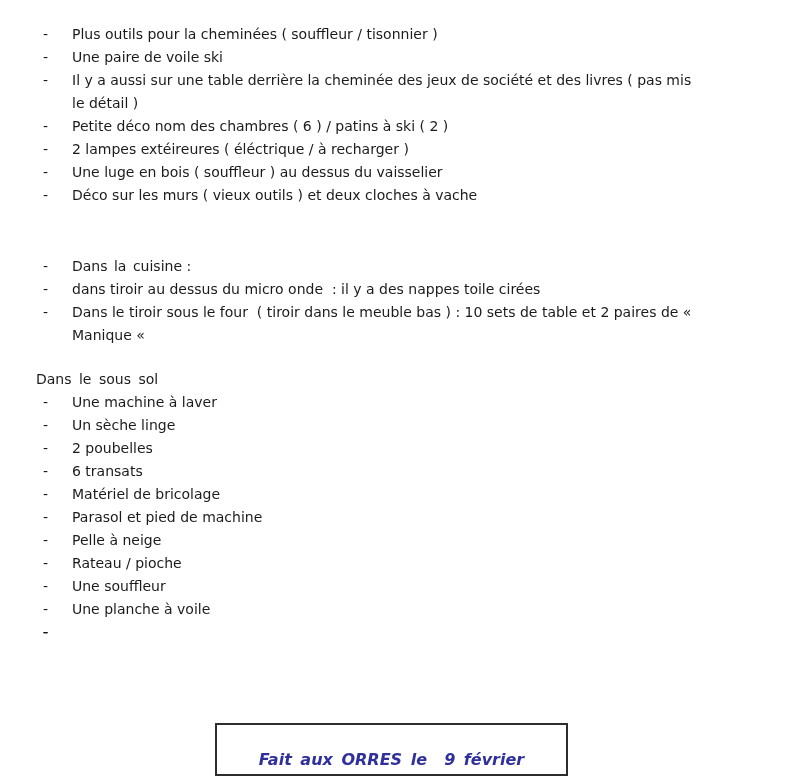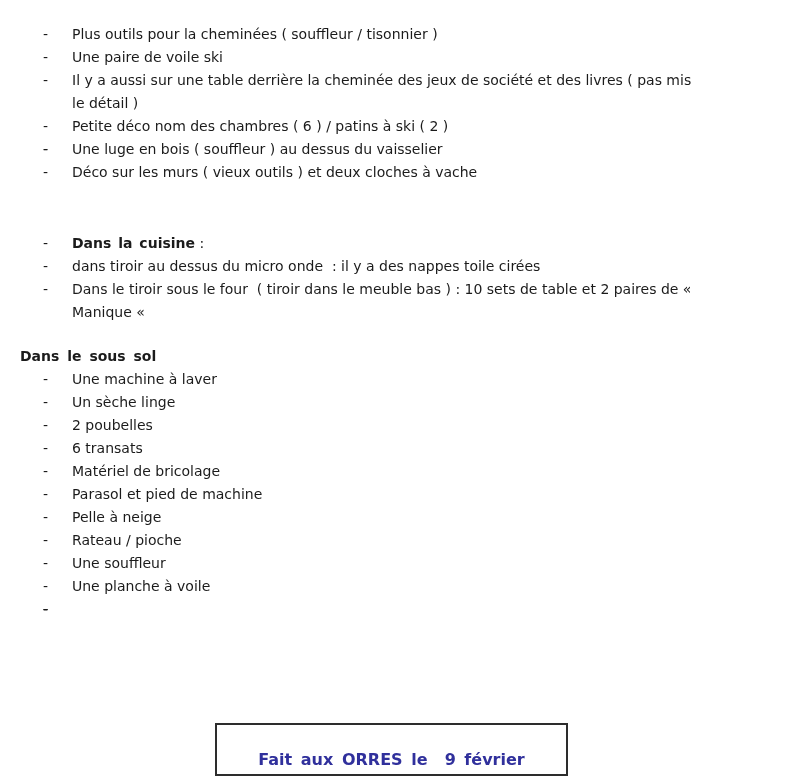--- a/index.html
+++ b/index.html
@@ -31,26 +31,26 @@
     line-height: 23px;
     padding-left: 72px;
     white-space: pre;
   }
   .line .dash {
     position: absolute;
     left: 43px;
     top: 0;
   }
   .line.heading {
-    padding-left: 20px;
-    font-weight: 700;
+    padding-left: 36px;
+    font-weight: 400;
     word-spacing: 3px;
   }
   .line .bold {
-    font-weight: 700;
+    font-weight: 400;
     word-spacing: 2px;
     margin-top: 28px;
   }
   .footer-box {
     position: absolute;
     left: 215px;
     top: 723px;
     width: 353px;
     height: 53px;
     border: 2px solid var(--footer-border);
@@ -59,33 +59,34 @@
     align-items: flex-end;
     justify-content: center;
     padding-bottom: 5px;
   }
   .footer-text {
     color: var(--footer-color);
     font-weight: 700;
     font-size: 16px;
     white-space: pre;
     word-spacing: 3px;
+    font-style: italic;
   }
 </style>
 </head>
 <body>
 
 <div class="page">
   <div class="section">
       <div class="line"><span class="dash">-</span><span class="txt">Plus outils pour la cheminées ( souffleur / tisonnier )</span></div>
       <div class="line"><span class="dash">-</span><span class="txt">Une paire de voile ski</span></div>
       <div class="line"><span class="dash">-</span><span class="txt">Il y a aussi sur une table derrière la cheminée des jeux de société et des livres ( pas mis</span></div>
       <div class="line"><span class="txt">le détail )</span></div>
       <div class="line"><span class="dash">-</span><span class="txt">Petite déco nom des chambres ( 6 ) / patins à ski ( 2 )</span></div>
-      <div class="line"><span class="dash">-</span></div>
+      <div class="line"><span class="dash">-</span><span class="txt">2 lampes extéireures ( éléctrique / à recharger )</span></div>
       <div class="line"><span class="dash">-</span><span class="txt">Une luge en bois ( souffleur ) au dessus du vaisselier</span></div>
       <div class="line"><span class="dash">-</span><span class="txt">Déco sur les murs ( vieux outils ) et deux cloches à vache</span></div>
     </div>
   <div class="section section-cuisine">
       <div class="line"><span class="dash">-</span><span class="bold">Dans la cuisine</span><span class="txt"> :</span></div>
       <div class="line"><span class="dash">-</span><span class="txt">dans tiroir au dessus du micro onde  : il y a des nappes toile cirées</span></div>
       <div class="line"><span class="dash">-</span><span class="txt">Dans le tiroir sous le four  ( tiroir dans le meuble bas ) : 10 sets de table et 2 paires de «</span></div>
       <div class="line"><span class="txt">Manique «</span></div>
     </div>
   <div class="section section-sous-sol">

